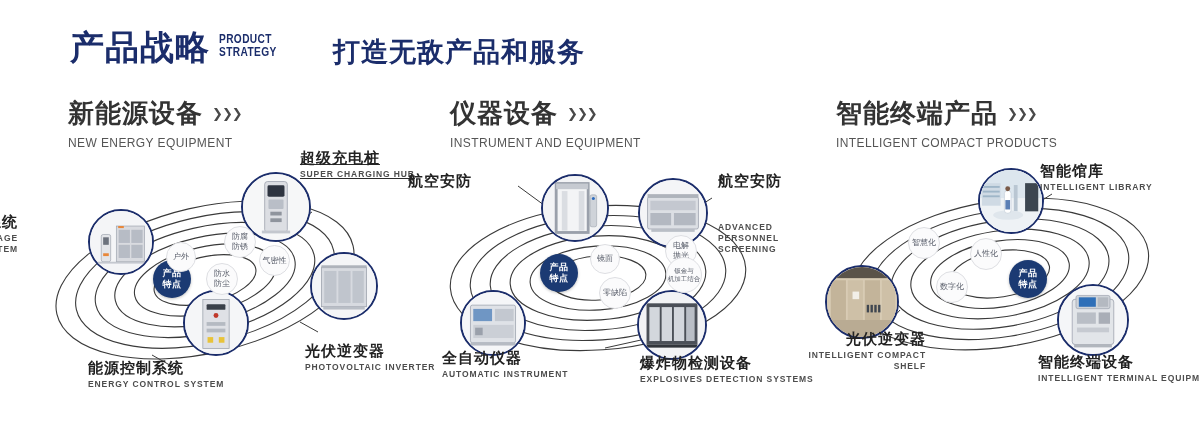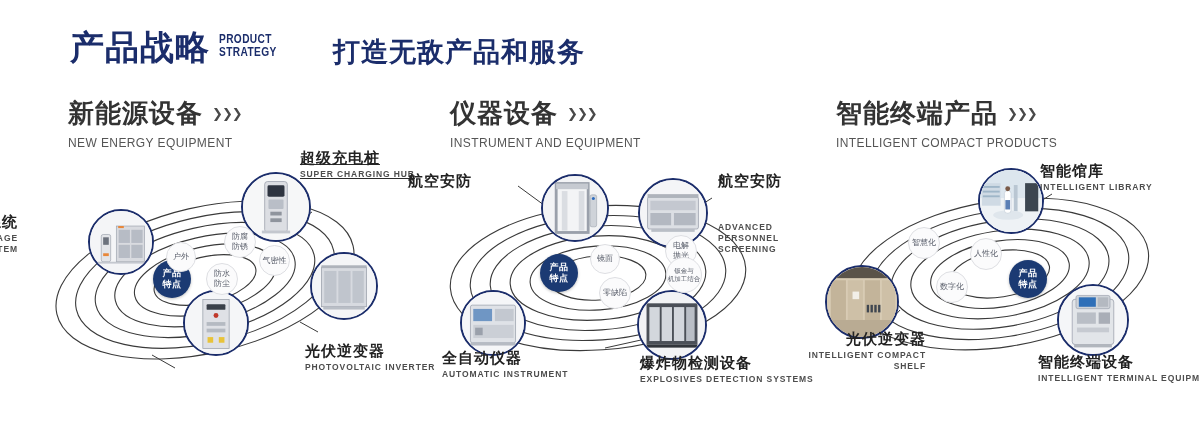--- a/index.html
+++ b/index.html
@@ -217,20 +217,24 @@
     <div class="lbl" style="left:300px;top:-1px;text-decoration:underline;">
       <div class="cn">超级充电桩</div>
       <div class="en">SUPER CHARGING HUB</div>
     </div>
 
     <div class="lbl" style="left:305px;top:168px;margin-top:24px;">
       <div class="cn">光伏逆变器</div>
       <div class="en">PHOTOVOLTAIC INVERTER</div>
     </div>
 
+    <div class="lbl" style="left:88px;top:209px;">
+      <div class="cn">能源控制系统</div>
+      <div class="en">ENERGY CONTROL SYSTEM</div>
+    </div>
   </div>
 
   <div class="cluster" style="left:400px;top:150px;width:400px;height:240px;">
 
     <svg class="orbits" width="400" height="240" viewBox="0 0 400 240">
       <g fill="none" stroke="#3a3a3a" stroke-width="1.1" transform="rotate(-4 198 128)">
         <ellipse cx="198" cy="128" rx="48" ry="22"></ellipse>
         <ellipse cx="198" cy="128" rx="68" ry="32"></ellipse>
         <ellipse cx="198" cy="128" rx="88" ry="42"></ellipse>
         <ellipse cx="198" cy="128" rx="108" ry="52"></ellipse>

